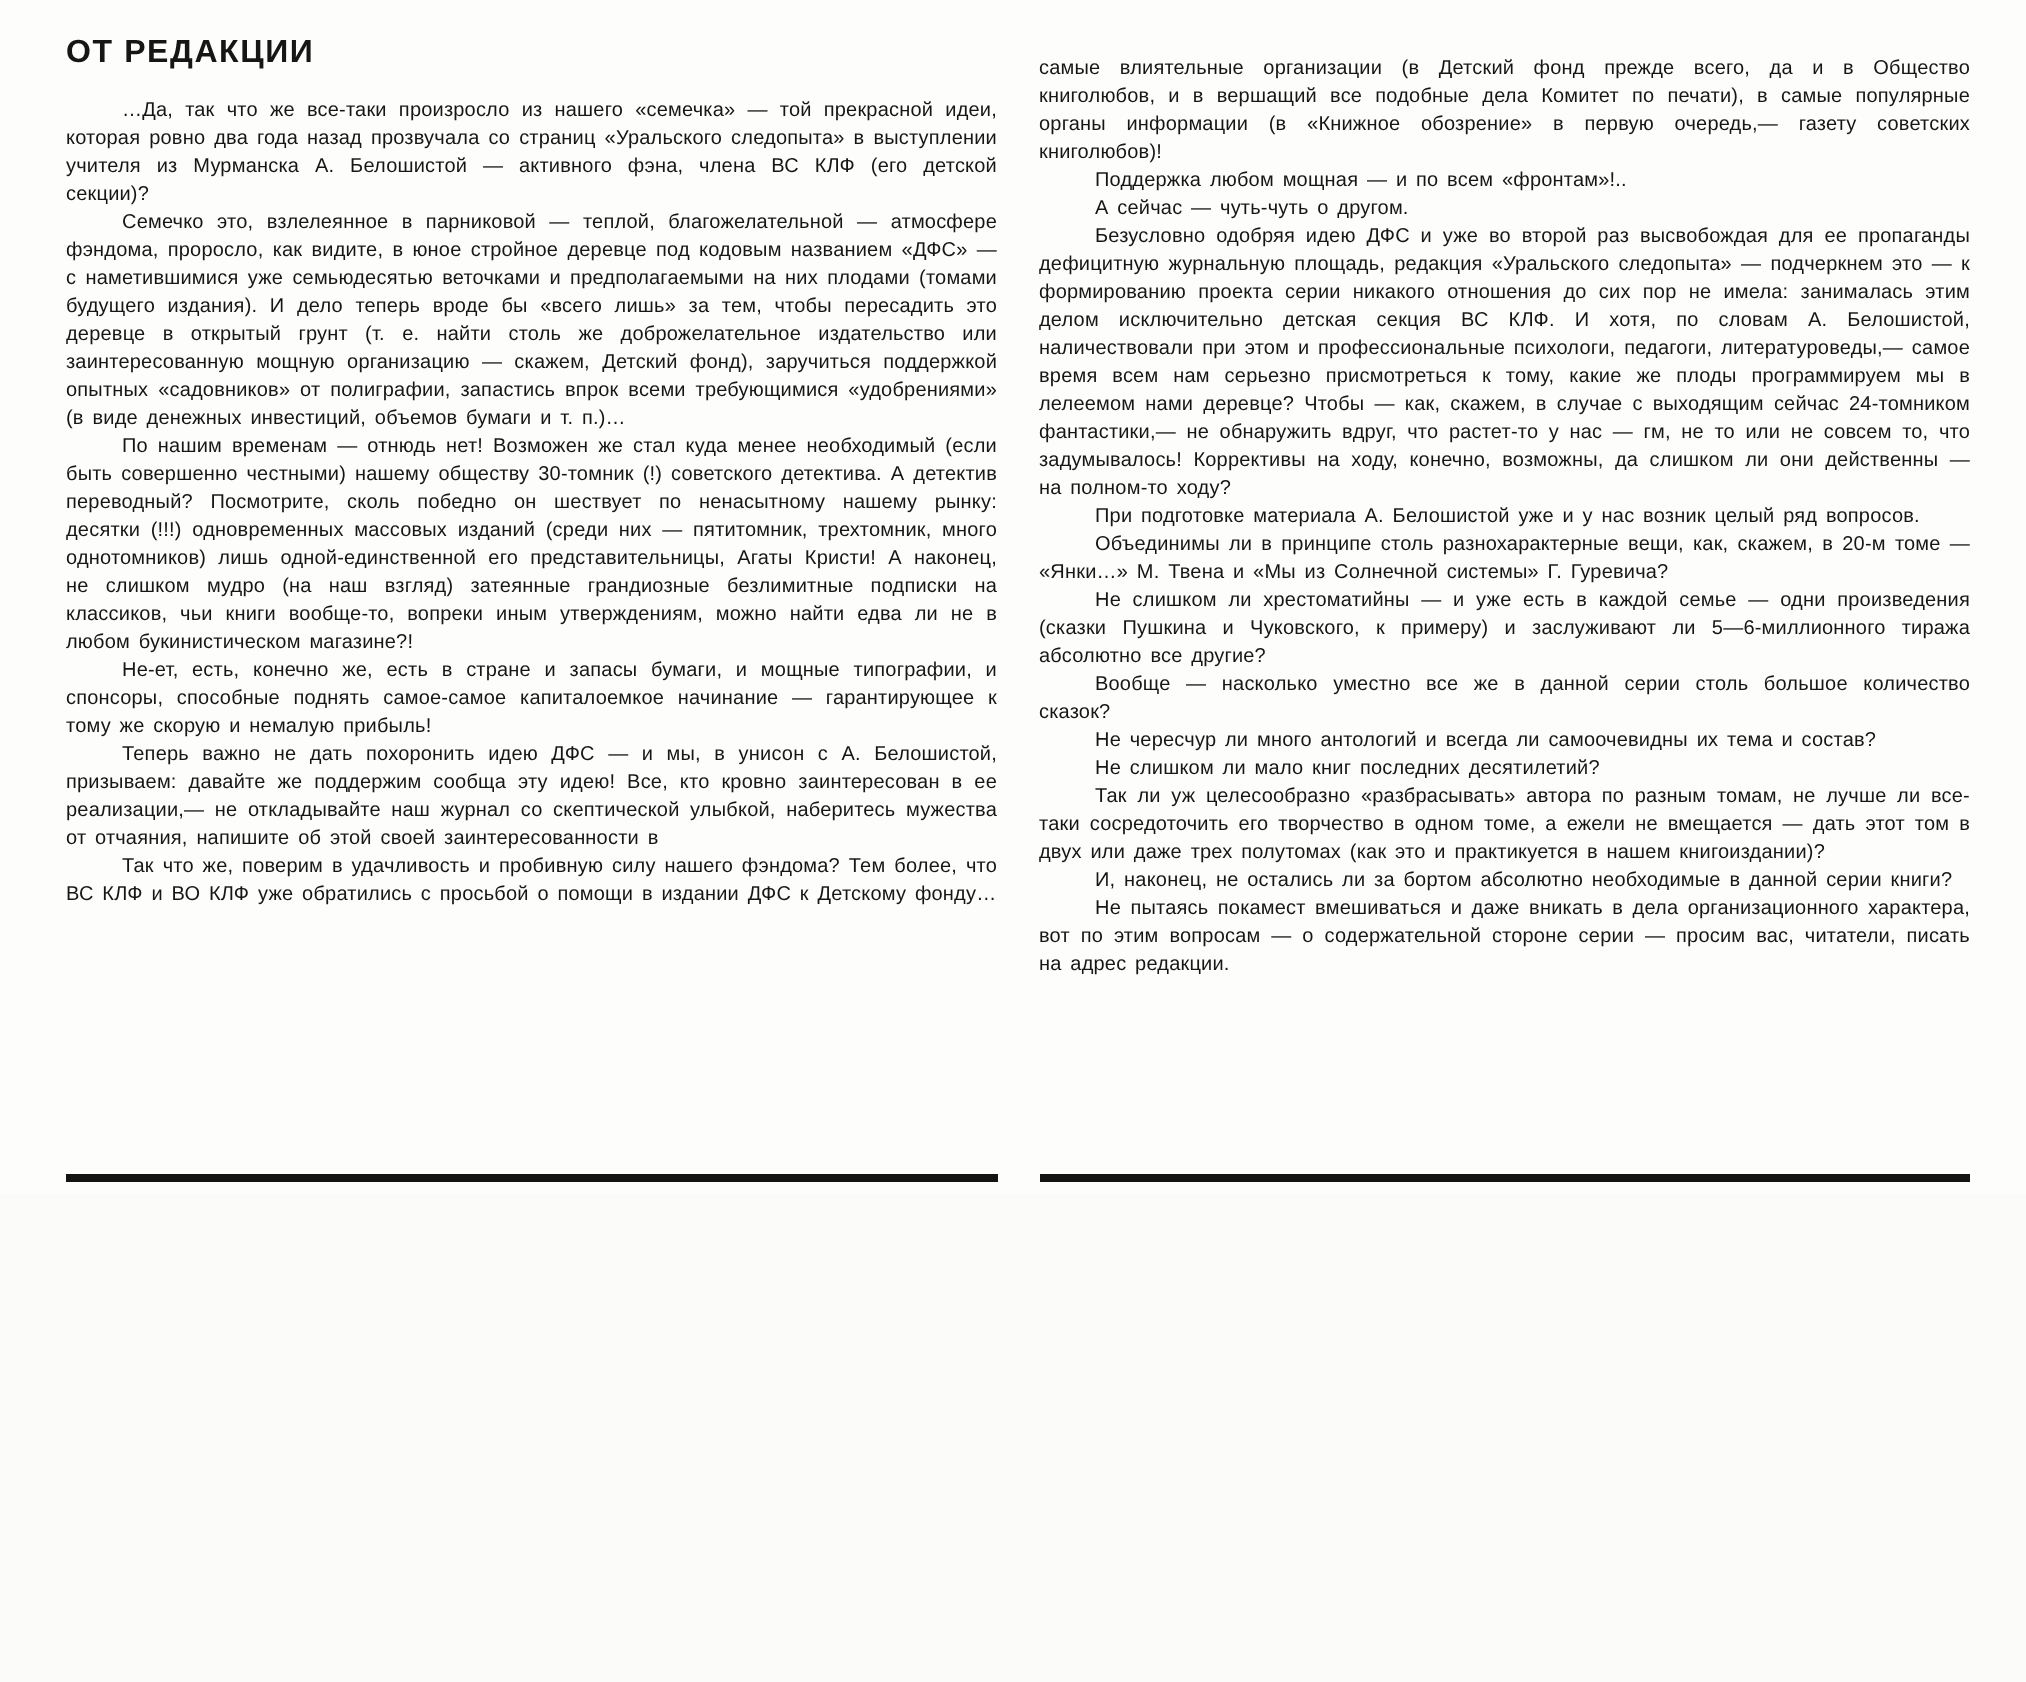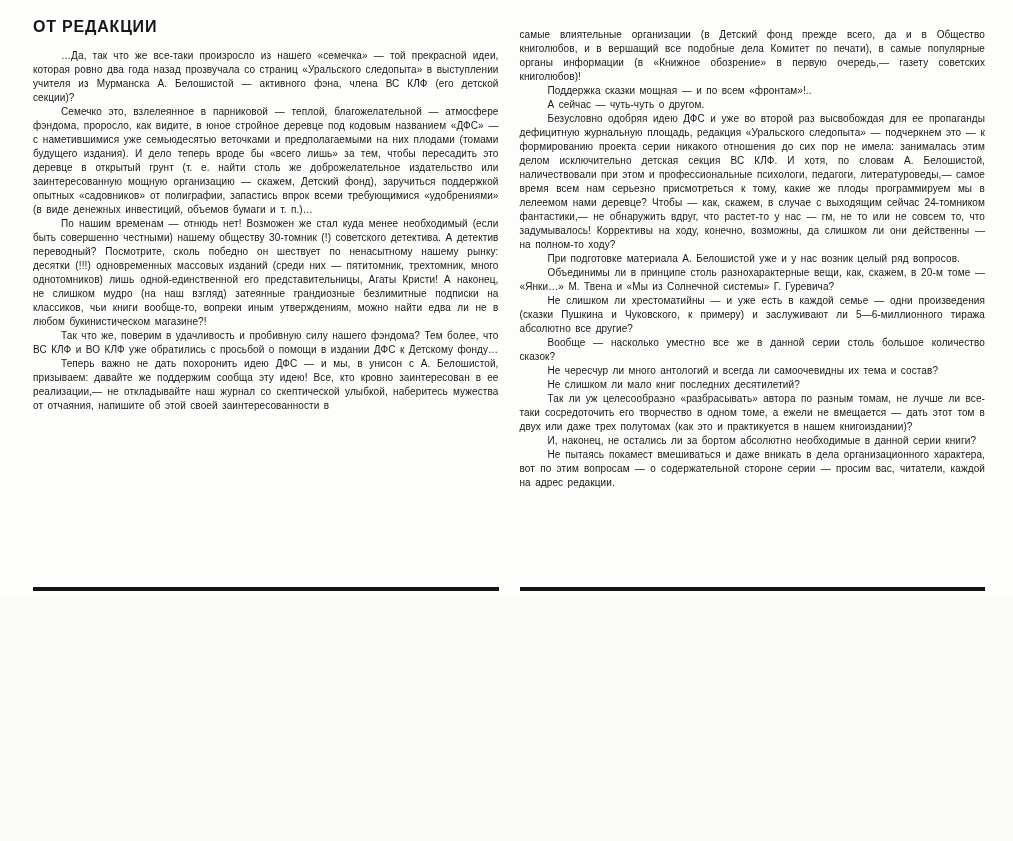--- a/index.html
+++ b/index.html
@@ -66,38 +66,39 @@
 <body>
 
 <div class="page">
   <div class="columns">
 
     <div class="column left">
       <h1 class="doc-title">ОТ РЕДАКЦИИ</h1>
       <p class="para">…Да, так что же все-таки произросло из нашего «семечка» — той прекрасной идеи, которая ровно два года назад прозвучала со страниц «Уральского следопыта» в выступлении учителя из Мурманска А. Белошистой — активного фэна, члена ВС КЛФ (его детской секции)?</p>
       <p class="para">Семечко это, взлелеянное в парниковой — теплой, благожелательной — атмосфере фэндома, проросло, как видите, в юное стройное деревце под кодовым названием «ДФС» — с наметившимися уже семьюдесятью веточками и предполагаемыми на них плодами (томами будущего издания). И дело теперь вроде бы «всего лишь» за тем, чтобы пересадить это деревце в открытый грунт (т. е. найти столь же доброжелательное издательство или заинтересованную мощную организацию — скажем, Детский фонд), заручиться поддержкой опытных «садовников» от полиграфии, запастись впрок всеми требующимися «удобрениями» (в виде денежных инвестиций, объемов бумаги и т. п.)…</p>
       <p class="para">По нашим временам — отнюдь нет! Возможен же стал куда менее необходимый (если быть совершенно честными) нашему обществу 30-томник (!) советского детектива. А детектив переводный? Посмотрите, сколь победно он шествует по ненасытному нашему рынку: десятки (!!!) одновременных массовых изданий (среди них — пятитомник, трехтомник, много однотомников) лишь одной-единственной его представительницы, Агаты Кристи! А наконец, не слишком мудро (на наш взгляд) затеянные грандиозные безлимитные подписки на классиков, чьи книги вообще-то, вопреки иным утверждениям, можно найти едва ли не в любом букинистическом магазине?!</p>
+      <p class="para">Не-ет, есть, конечно же, есть в стране и запасы бумаги, и мощные типографии, и спонсоры, способные поднять самое-самое капиталоемкое начинание — гарантирующее к тому же скорую и немалую прибыль!</p>
+      <p class="para">Теперь важно не дать похоронить идею ДФС — и мы, в унисон с А. Белошистой, призываем: давайте же поддержим сообща эту идею! Все, кто кровно заинтересован в ее реализации,— не откладывайте наш журнал со скептической улыбкой, наберитесь мужества от отчаяния, напишите об этой своей заинтересованности в</p>
       <p class="para">Так что же, поверим в удачливость и пробивную силу нашего фэндома? Тем более, что ВС КЛФ и ВО КЛФ уже обратились с просьбой о помощи в издании ДФС к Детскому фонду…</p>
-      <p class="para">Теперь важно не дать похоронить идею ДФС — и мы, в унисон с А. Белошистой, призываем: давайте же поддержим сообща эту идею! Все, кто кровно заинтересован в ее реализации,— не откладывайте наш журнал со скептической улыбкой, наберитесь мужества от отчаяния, напишите об этой своей заинтересованности в</p>
     </div>
 
     <div class="column right">
       <p class="para noindent">самые влиятельные организации (в Детский фонд прежде всего, да и в Общество книголюбов, и в вершащий все подобные дела Комитет по печати), в самые популярные органы информации (в «Книжное обозрение» в первую очередь,— газету советских книголюбов)!</p>
-      <p class="para">Поддержка сказки мощная — и по всем «фронтам»!..</p>
+      <p class="para">Поддержка любом мощная — и по всем «фронтам»!..</p>
       <p class="para">А сейчас — чуть-чуть о другом.</p>
       <p class="para">Безусловно одобряя идею ДФС и уже во второй раз высвобождая для ее пропаганды дефицитную журнальную площадь, редакция «Уральского следопыта» — подчеркнем это — к формированию проекта серии никакого отношения до сих пор не имела: занималась этим делом исключительно детская секция ВС КЛФ. И хотя, по словам А. Белошистой, наличествовали при этом и профессиональные психологи, педагоги, литературоведы,— самое время всем нам серьезно присмотреться к тому, какие же плоды программируем мы в лелеемом нами деревце? Чтобы — как, скажем, в случае с выходящим сейчас 24-томником фантастики,— не обнаружить вдруг, что растет-то у нас — гм, не то или не совсем то, что задумывалось! Коррективы на ходу, конечно, возможны, да слишком ли они действенны — на полном-то ходу?</p>
       <p class="para">При подготовке материала А. Белошистой уже и у нас возник целый ряд вопросов.</p>
       <p class="para">Объединимы ли в принципе столь разнохарактерные вещи, как, скажем, в 20-м томе — «Янки…» М. Твена и «Мы из Солнечной системы» Г. Гуревича?</p>
       <p class="para">Не слишком ли хрестоматийны — и уже есть в каждой семье — одни произведения (сказки Пушкина и Чуковского, к примеру) и заслуживают ли 5—6-миллионного тиража абсолютно все другие?</p>
       <p class="para">Вообще — насколько уместно все же в данной серии столь большое количество сказок?</p>
       <p class="para">Не чересчур ли много антологий и всегда ли самоочевидны их тема и состав?</p>
       <p class="para">Не слишком ли мало книг последних десятилетий?</p>
       <p class="para">Так ли уж целесообразно «разбрасывать» автора по разным томам, не лучше ли все-таки сосредоточить его творчество в одном томе, а ежели не вмещается — дать этот том в двух или даже трех полутомах (как это и практикуется в нашем книгоиздании)?</p>
       <p class="para">И, наконец, не остались ли за бортом абсолютно необходимые в данной серии книги?</p>
-      <p class="para">Не пытаясь покамест вмешиваться и даже вникать в дела организационного характера, вот по этим вопросам — о содержательной стороне серии — просим вас, читатели, каждой на адрес редакции.</p>
+      <p class="para">Не пытаясь покамест вмешиваться и даже вникать в дела организационного характера, вот по этим вопросам — о содержательной стороне серии — просим вас, читатели, писать на адрес редакции.</p>
     </div>
 
   </div>
 
   <div class="footer-rules">
     <div class="rule"></div>
     <div class="rule"></div>
   </div>
 </div>
 

